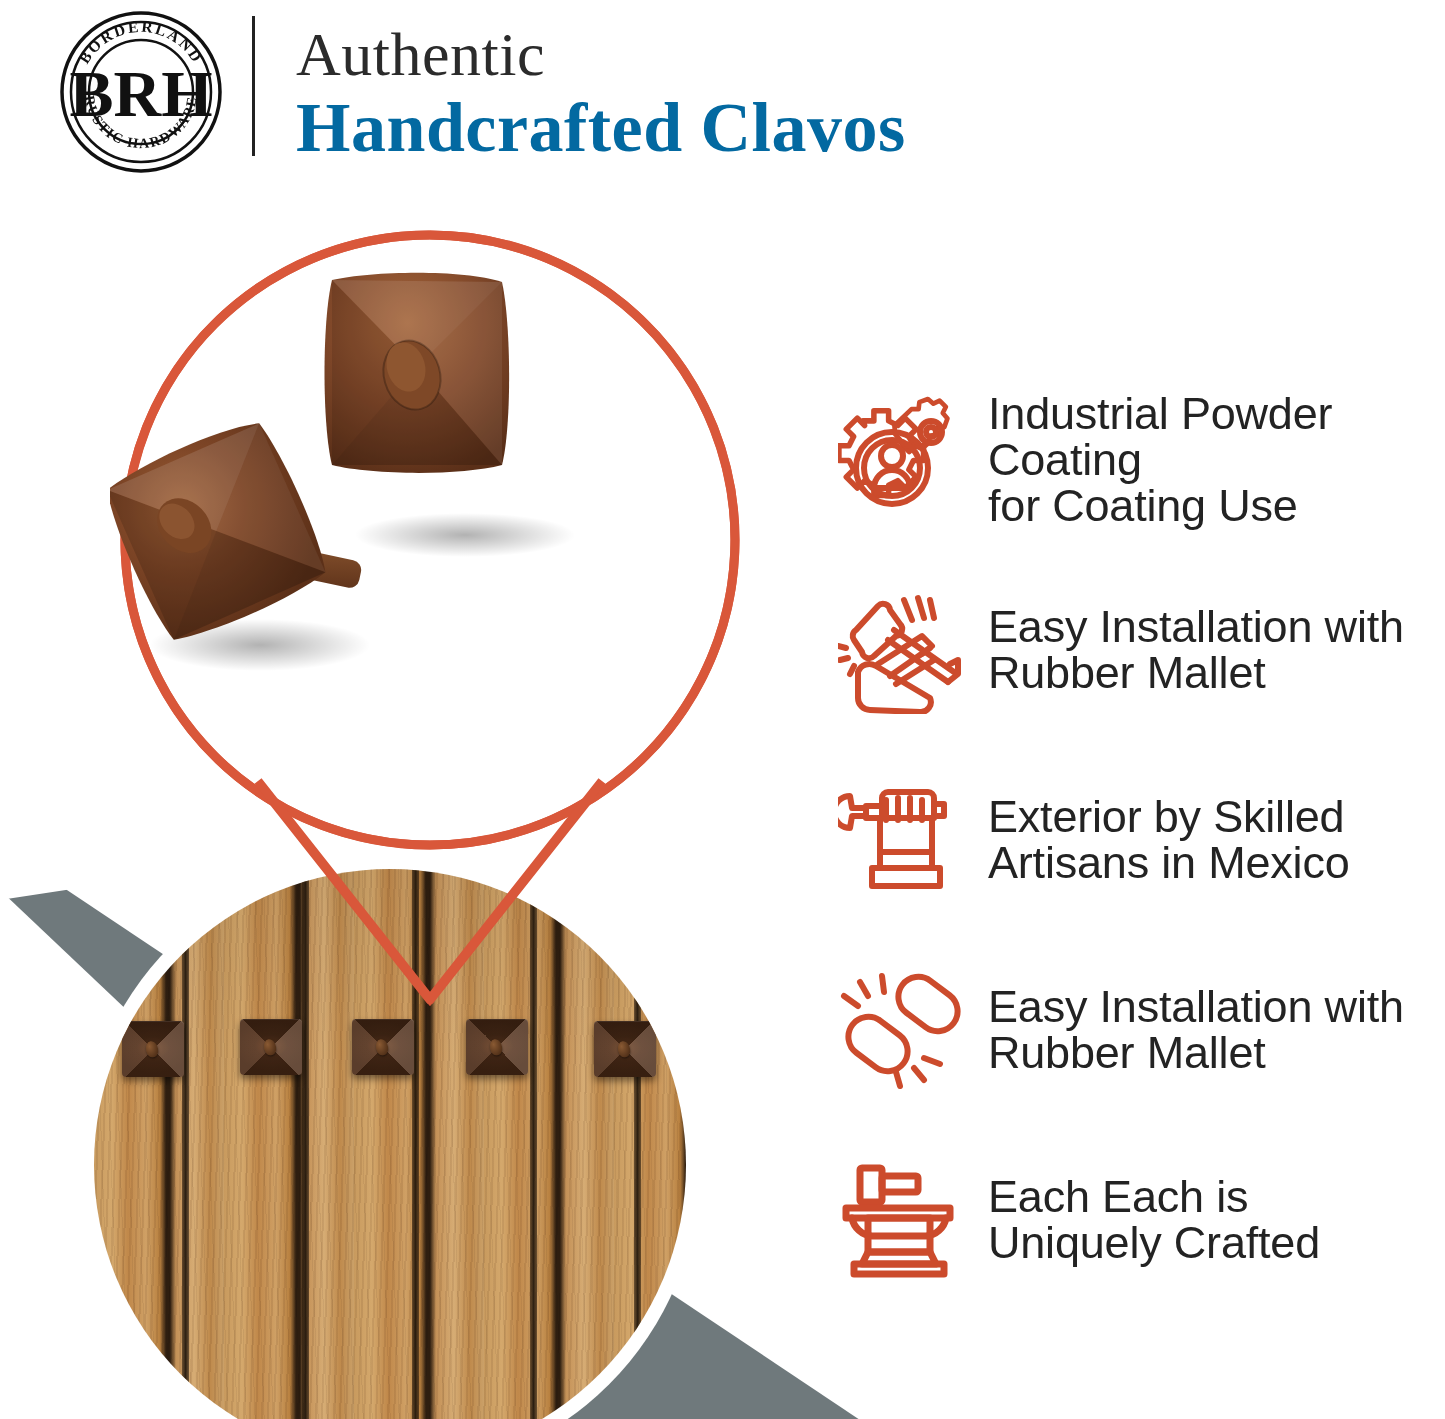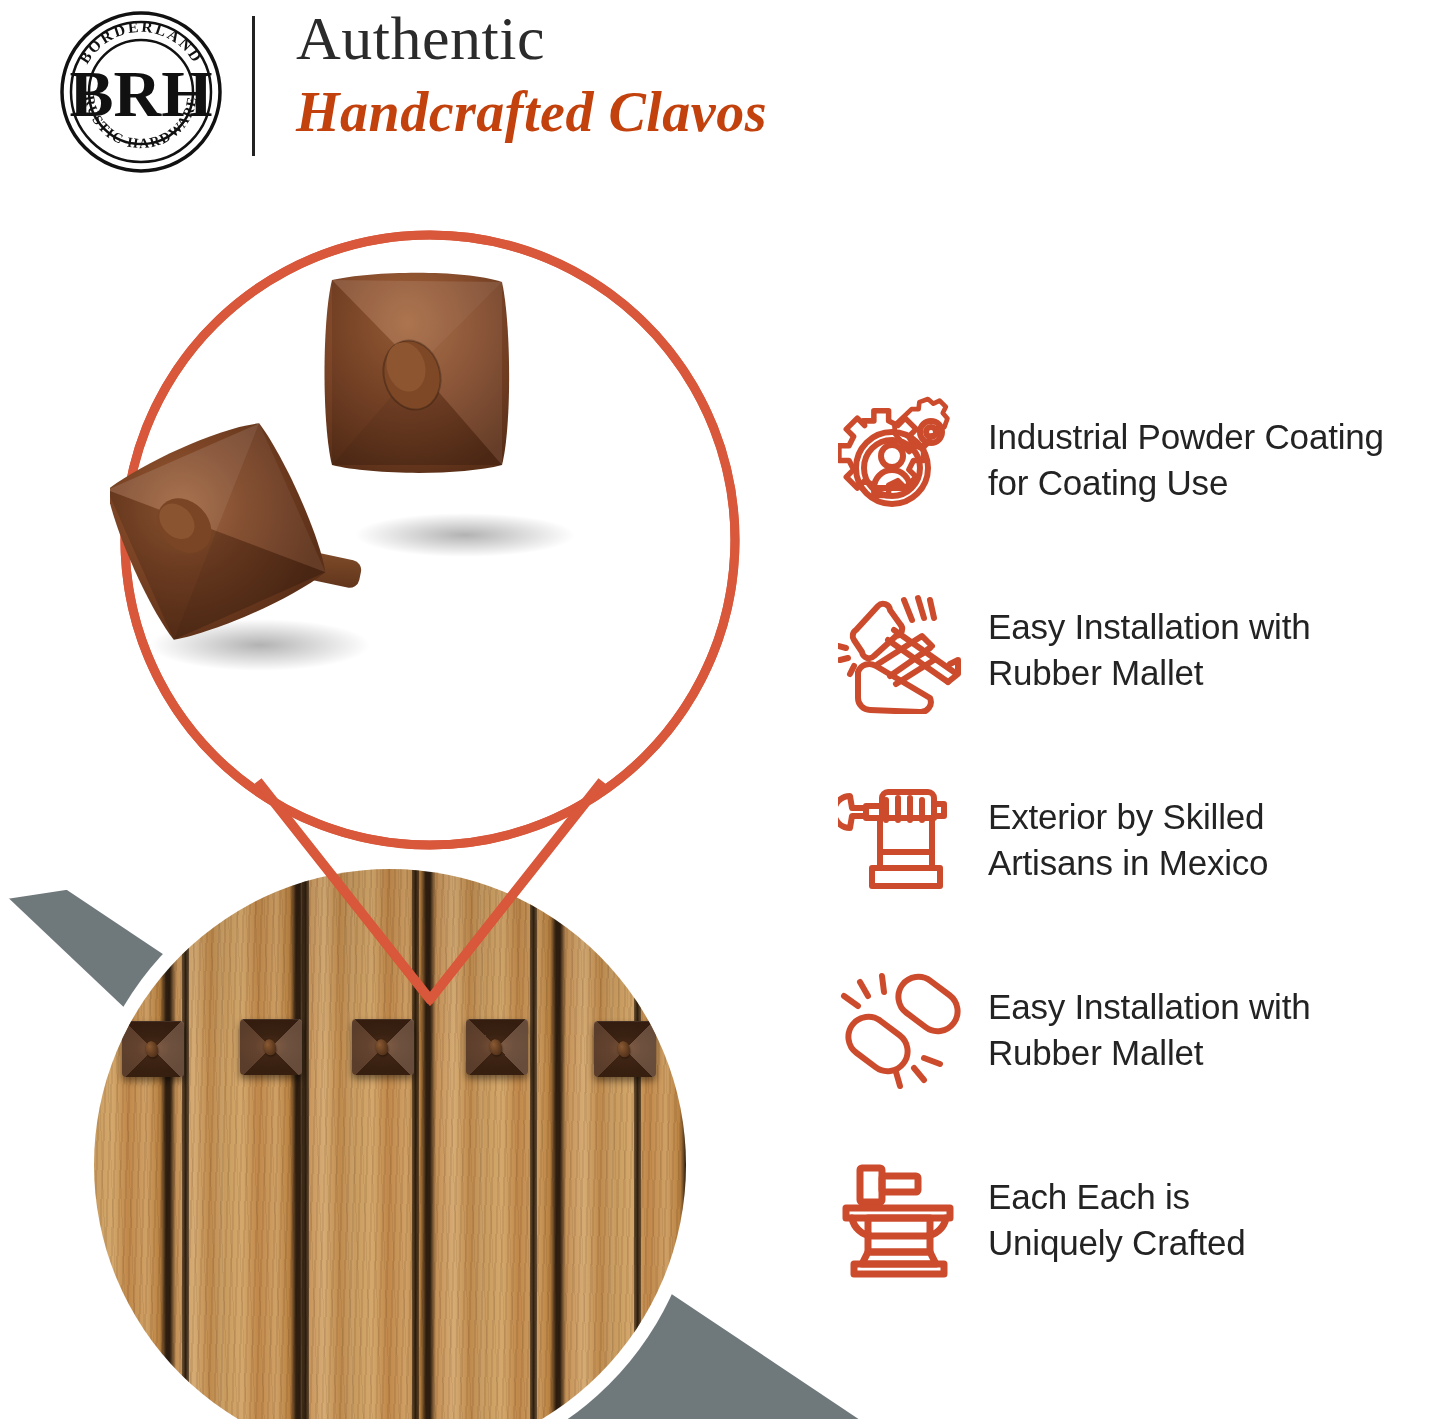--- a/index.html
+++ b/index.html
@@ -14,32 +14,31 @@
   
   #header { position:absolute; left:0; top:0; width:1445px; height:195px; }
 
   #logo-badge { position:absolute; left:57px; top:8px; width:168px; height:168px; }
 
   #header-divider {
     position:absolute; left:252px; top:16px;
     width:3px; height:140px; background:#222222;
   }
 
-  #title-block { position:absolute; left:296px; top:4px; width:1060px; }
+  #title-block { position:absolute; left:296px; top:20px; width:1060px; }
   #title-line1 {
     font-family:"Liberation Serif", serif;
     font-size:62px; font-weight:400; color:#2b2b2b;
     line-height:68px; letter-spacing:0.5px;
   }
   #title-line2 {
     font-family:"Liberation Serif", serif;
-    font-size:56px; font-weight:700; color:#c2410c;
+    font-size:70px; font-weight:700; color:#0369a1;
     line-height:88px; letter-spacing:0.5px;
     margin-top:-4px;
-    font-style:italic;
   }
 
   
   #gray-band {
     position:absolute; left:0; top:860px;
     width:900px; height:560px;
     overflow:hidden; z-index:1;
   }
   #gray-band svg { display:block; }
 
@@ -102,21 +101,21 @@
   #pin-wrap { position:absolute; left:110px; top:225px; width:640px; height:800px; z-index:4; }
   #pin-wrap svg { position:absolute; left:0; top:0; }
   #product-photo { position:absolute; left:70px; top:120px; width:500px; height:480px; z-index:2; }
 
   
   #features { position:absolute; left:838px; top:365px; width:600px; z-index:6; }
   .feature-row { display:flex; align-items:center; height:190px; }
   .feature-icon { width:150px; flex:0 0 150px; display:flex; align-items:center; justify-content:flex-start; }
   .feature-text {
     font-family:"Liberation Sans", sans-serif;
-    font-size:35px; font-weight:400; color:#232323;
+    font-size:45px; font-weight:400; color:#232323;
     line-height:46px; letter-spacing:-0.2px;
   }
   .feature-text span { display:block; }
 </style>
 </head>
 <body>
 
 <div id="gray-band">
   <svg width="900" height="560" viewBox="0 0 900 560">
     <polygon points="0,30 40,12 860,560 560,560" fill="#6f797c"></polygon>

